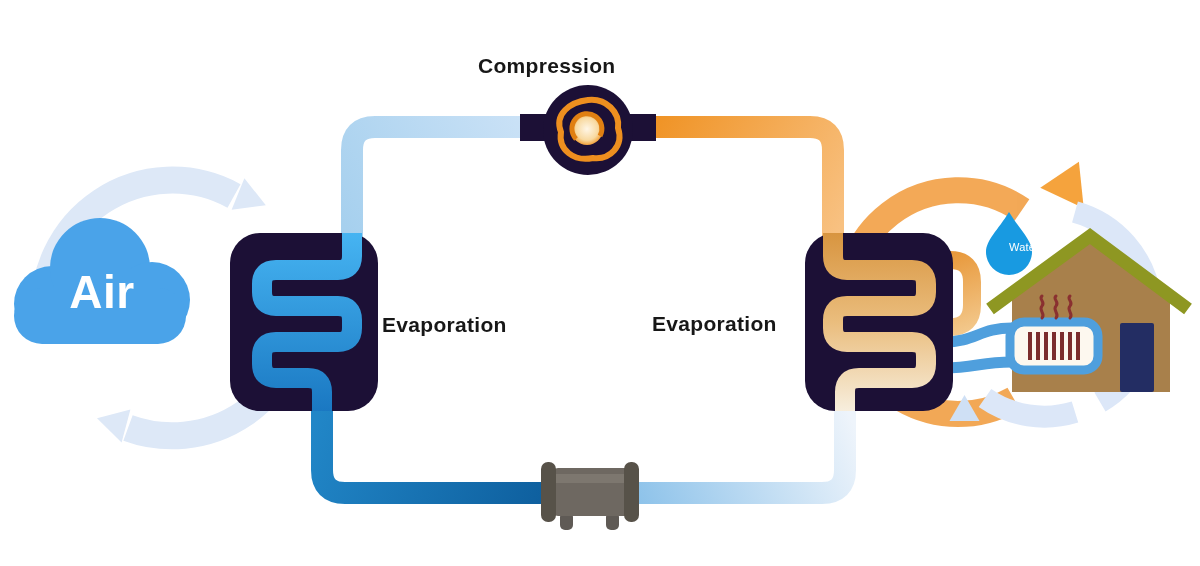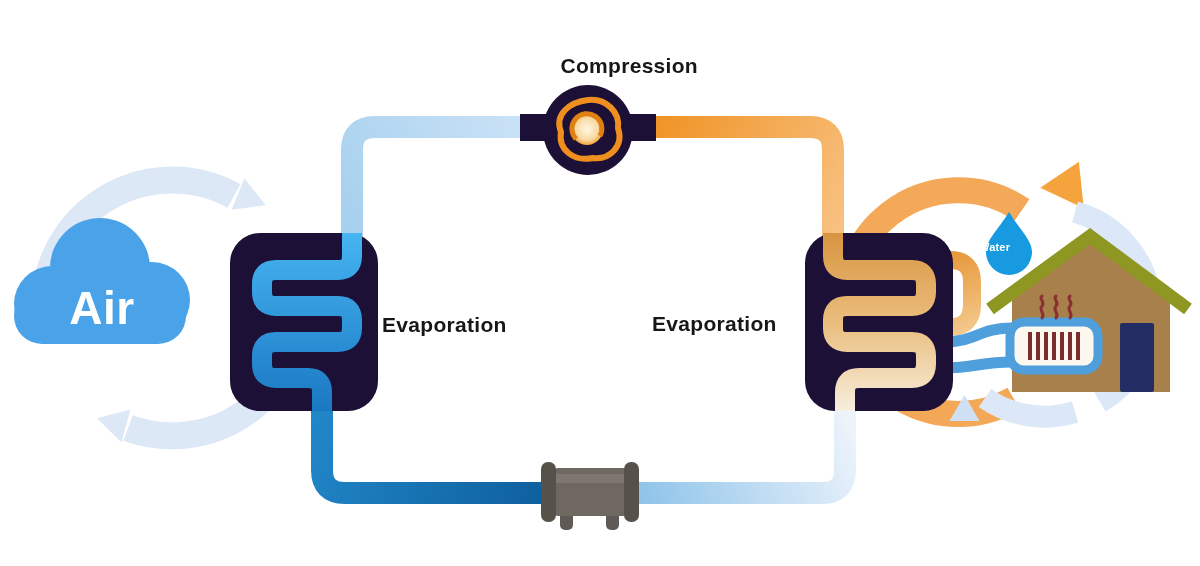--- a/index.html
+++ b/index.html
@@ -5,28 +5,28 @@
   html,body{margin:0;padding:0;background:#ffffff;}
   .canvas{
     position:relative;width:1200px;height:566px;background:#ffffff;overflow:hidden;
     font-family:"Liberation Sans",sans-serif;
   }
   .canvas svg{position:absolute;inset:0;}
   .label{
     position:absolute;color:#171717;font-weight:600;font-size:21px;
     letter-spacing:.3px;white-space:nowrap;
   }
-  .label.center{text-align:right;}
+  .label.center{text-align:left;}
   .air-label{
     position:absolute;color:#ffffff;font-weight:600;font-size:46px;
     text-align:center;letter-spacing:.5px;
   }
   .water-label{
-    position:absolute;color:#ffffff;font-weight:700;font-size:11px;
-    text-align:left;letter-spacing:.2px;
+    position:absolute;color:#ffffff;font-weight:400;font-size:11px;
+    text-align:right;letter-spacing:.2px;
   }
 </style>
 </head>
 <body>
 
 <div class="canvas">
 
 <svg width="1200" height="566" viewBox="0 0 1200 566">
   <defs>
     <linearGradient id="gPipeTL" x1="352" y1="240" x2="546" y2="127" gradientUnits="userSpaceOnUse">
@@ -166,17 +166,17 @@
   </g>
 </svg>
 
 <div class="label center" style="left:478px;top:54px;width:220px;">Compression</div>
 
 <div class="label" style="left:382px;top:313px;text-align:center;">Evaporation</div>
 
 <div class="label" style="left:652px;top:312px;">Evaporation</div>
 
 
-<div class="air-label" style="left:18px;top:281px;width:168px;">Air</div>
+<div class="air-label" style="left:18px;top:265px;width:168px;">Air</div>
 
 <div class="water-label" style="left:979px;top:241px;width:60px;">Water</div>
 
 </div>
 
 </body></html>

